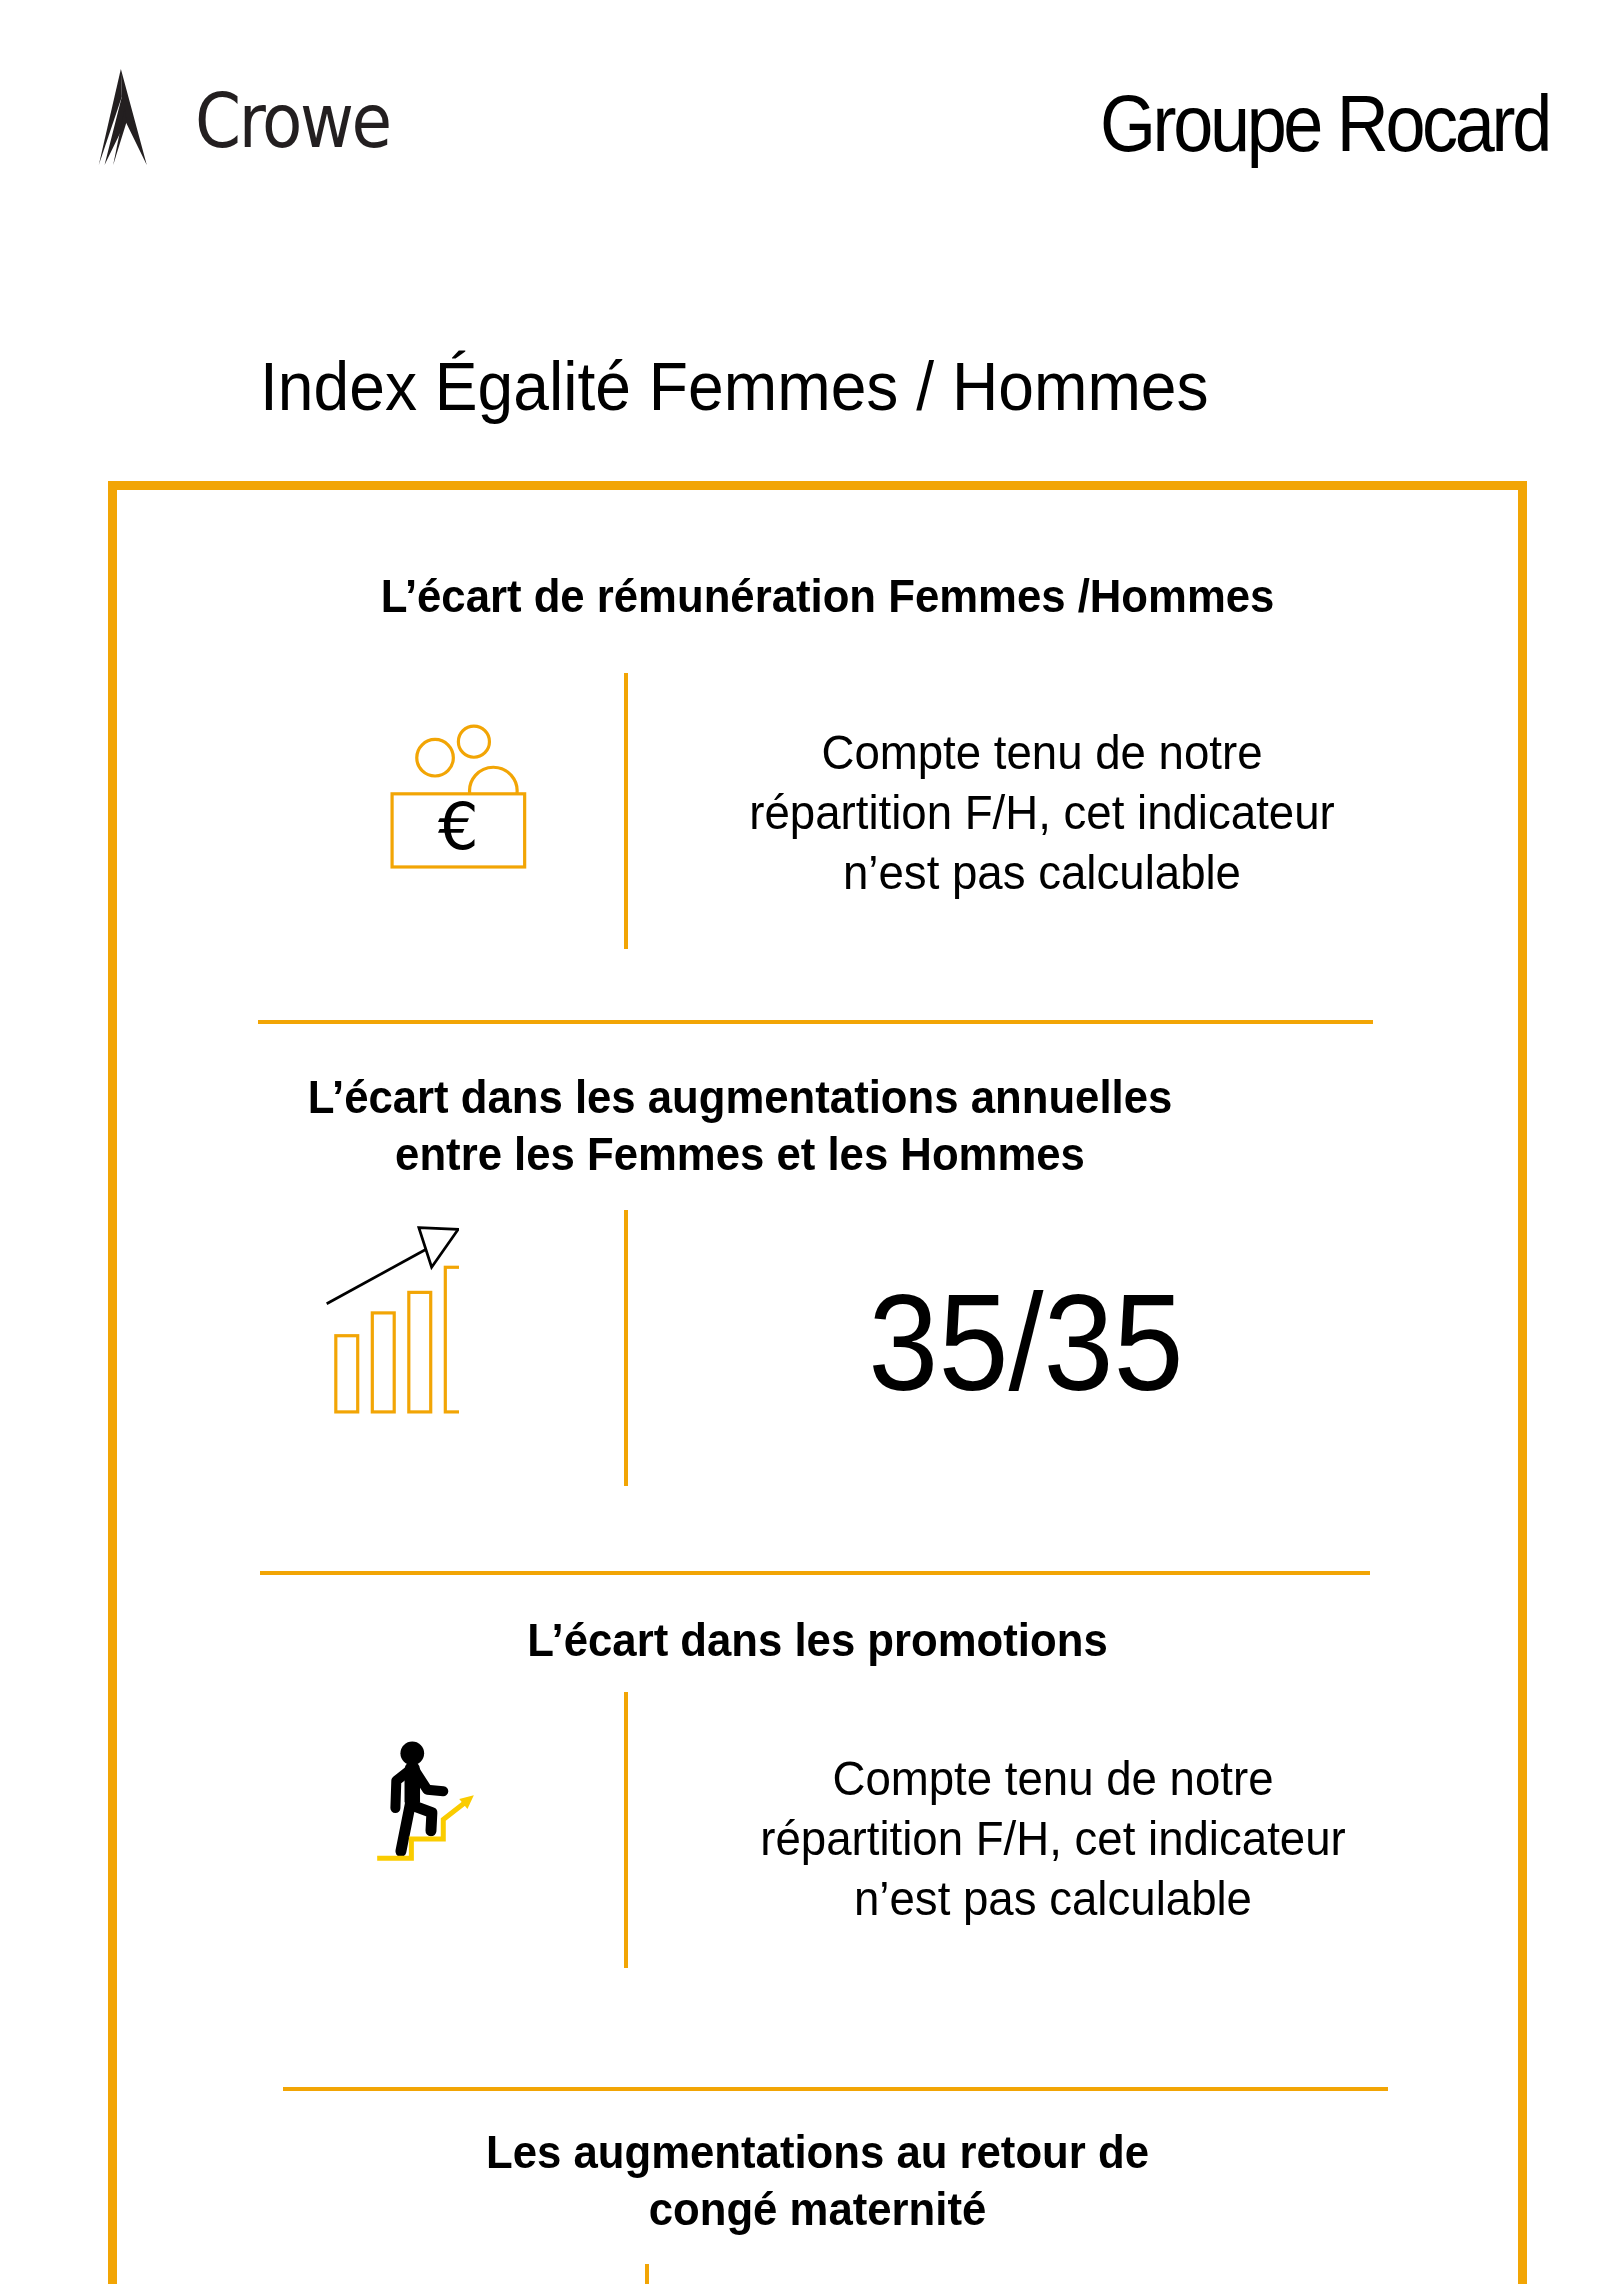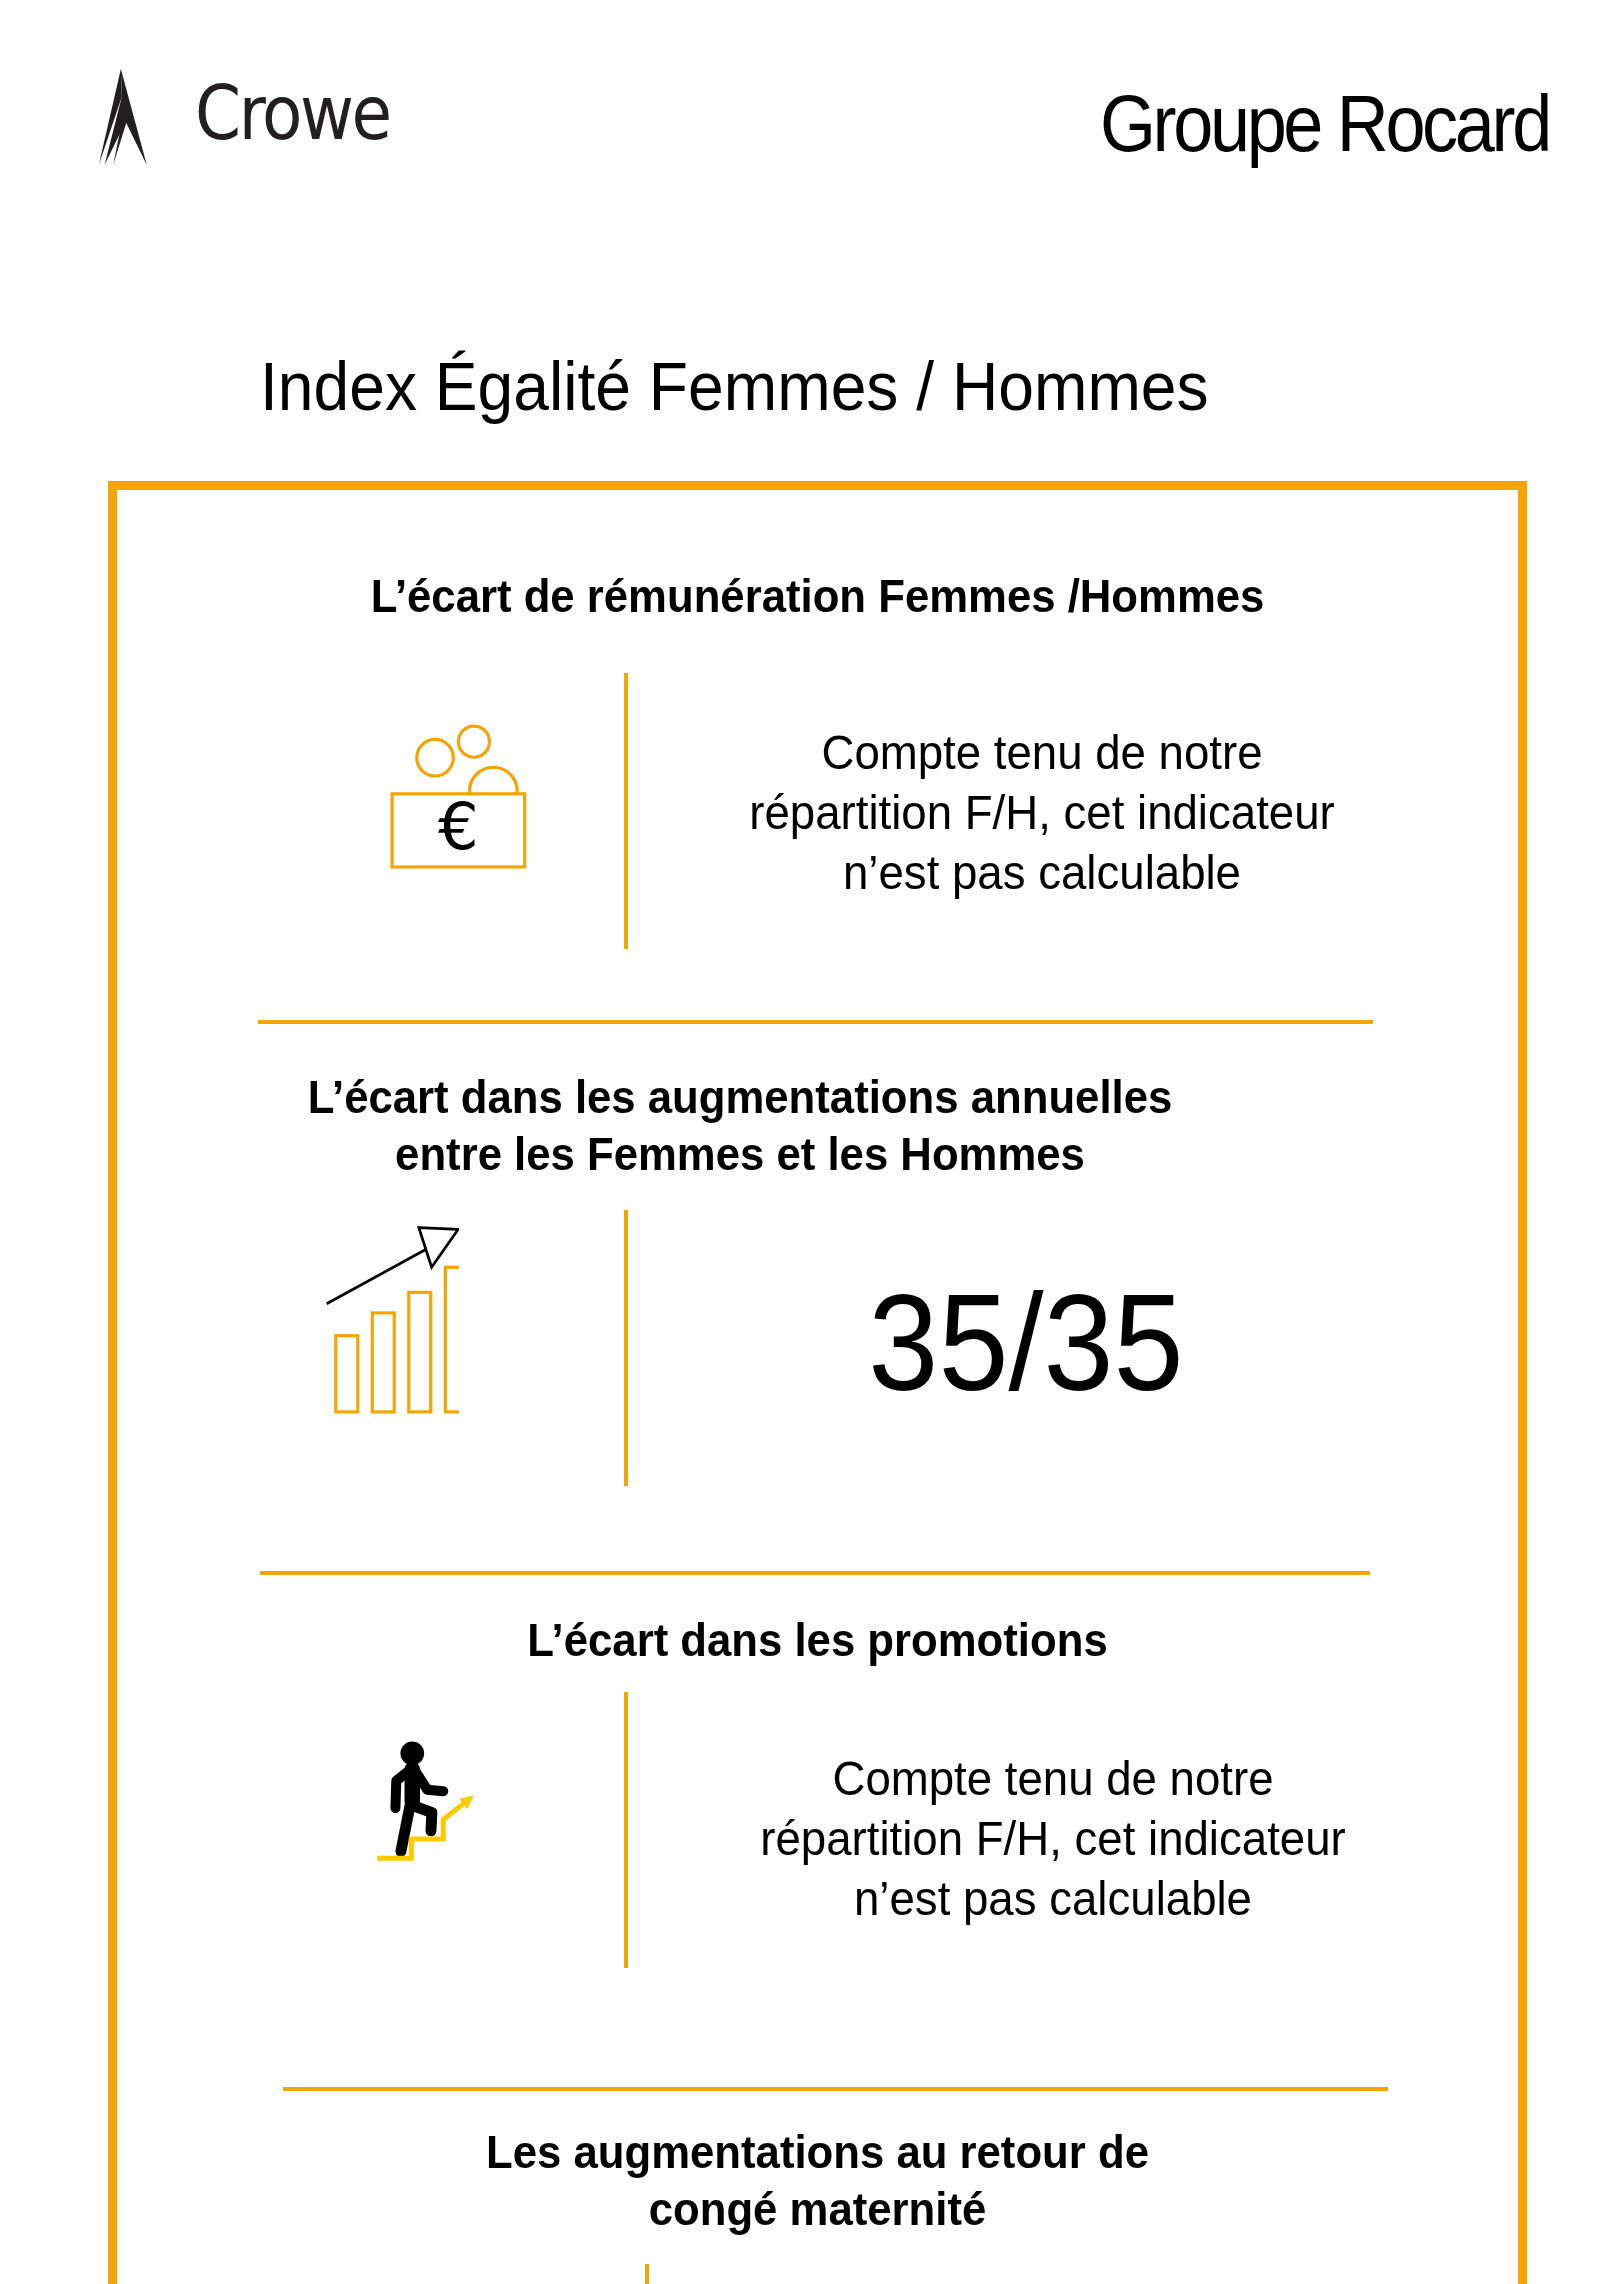--- a/index.html
+++ b/index.html
@@ -1,19 +1,19 @@
 <!DOCTYPE html>
 <html style="font-size:7.3px"><head>
   <meta charset="utf-8">
   <style>
     html, body { margin: 0; padding: 0; background: #ffffff; }
     body { width: 1618px; height: 3237px; position: relative; overflow: hidden; font-family: "Liberation Sans", sans-serif; color: #000; }
     .abs { position: absolute; }
 
-    .logo-crowe { left: 69px; top: 69px; width: 347px; height: 96px; display: flex; align-items: flex-start; }
+    .logo-crowe { left: 69px; top: 69px; width: 347px; height: 96px; display: flex; align-items: flex-end; }
     .logo-crowe svg { width: 110px; height: 96px; }
     .logo-crowe .word { font-family: "DejaVu Sans", sans-serif; font-size: 75px; letter-spacing: -2.7px; margin-left: 18px; color: #231f20; transform: scaleX(0.88); transform-origin: left center; }
 
     .brand-rocard { right: 69px; top: 78px; font-size: 80px; letter-spacing: -3.7px; transform: scaleX(0.9); transform-origin: right center; white-space: nowrap; }
 
     .page-title { left: 260px; top: 347px; font-size: 69px; white-space: nowrap; transform: scaleX(0.93); transform-origin: left center; }
 
     .frame { left: 108px; top: 481px; width: 1401px; height: 2656px; border: 9px solid #F2A505; }
 
     .section-title { position: absolute; left: 0; right: 0; text-align: center; font-weight: bold; font-size: 46px; line-height: 57px; transform: scaleX(0.95); }
@@ -36,21 +36,21 @@
     <polygon points="54,82 30,200 58,110" fill="#231f20"></polygon>
   </svg>
   <span class="word">Crowe</span>
 </div>
 <div class="abs brand-rocard">Groupe Rocard</div>
 
 <div class="abs page-title">Index Égalité Femmes / Hommes</div>
 
 <div class="abs frame"></div>
 
-<div class="abs" style="left:117px; top:490px; width:1401px; height:548px;">
+<div class="abs" style="left:117px; top:490px; width:1401px; height:548px;padding-left:20px;">
   <div class="section-title" style="top:78px;">
     <div>L’écart de rémunération Femmes /Hommes</div>
   </div>
   <svg class="icon" style="left:260px; top:215px;" width="192" height="174" viewBox="0 0 420 380">
     <circle cx="127" cy="115" r="40" fill="none" stroke="#F2A505" stroke-width="7"></circle>
     <circle cx="212" cy="80" r="34" fill="none" stroke="#F2A505" stroke-width="7"></circle>
     <path d="M203 195 A52 52 0 1 1 306 195" fill="none" stroke="#F2A505" stroke-width="7"></path>
     <rect x="33" y="194" width="290" height="160" fill="none" stroke="#F2A505" stroke-width="7"></rect>
     <text x="178" y="315" text-anchor="middle" font-family="DejaVu Sans, sans-serif" font-size="140" fill="#000">€</text>
   </svg>

